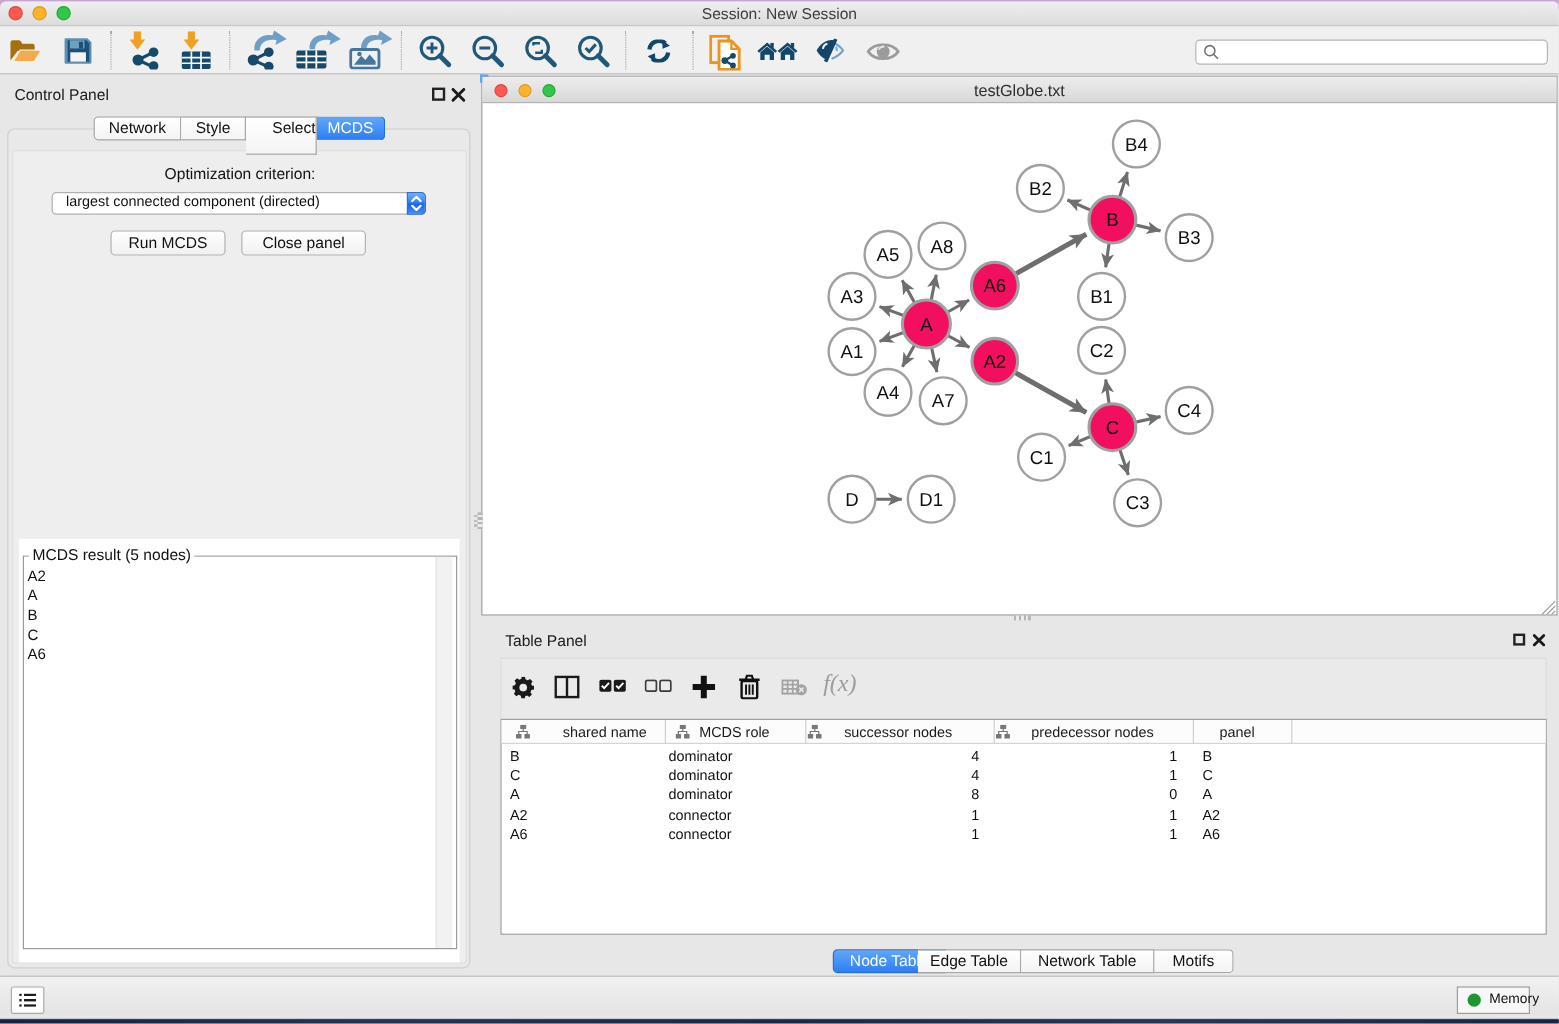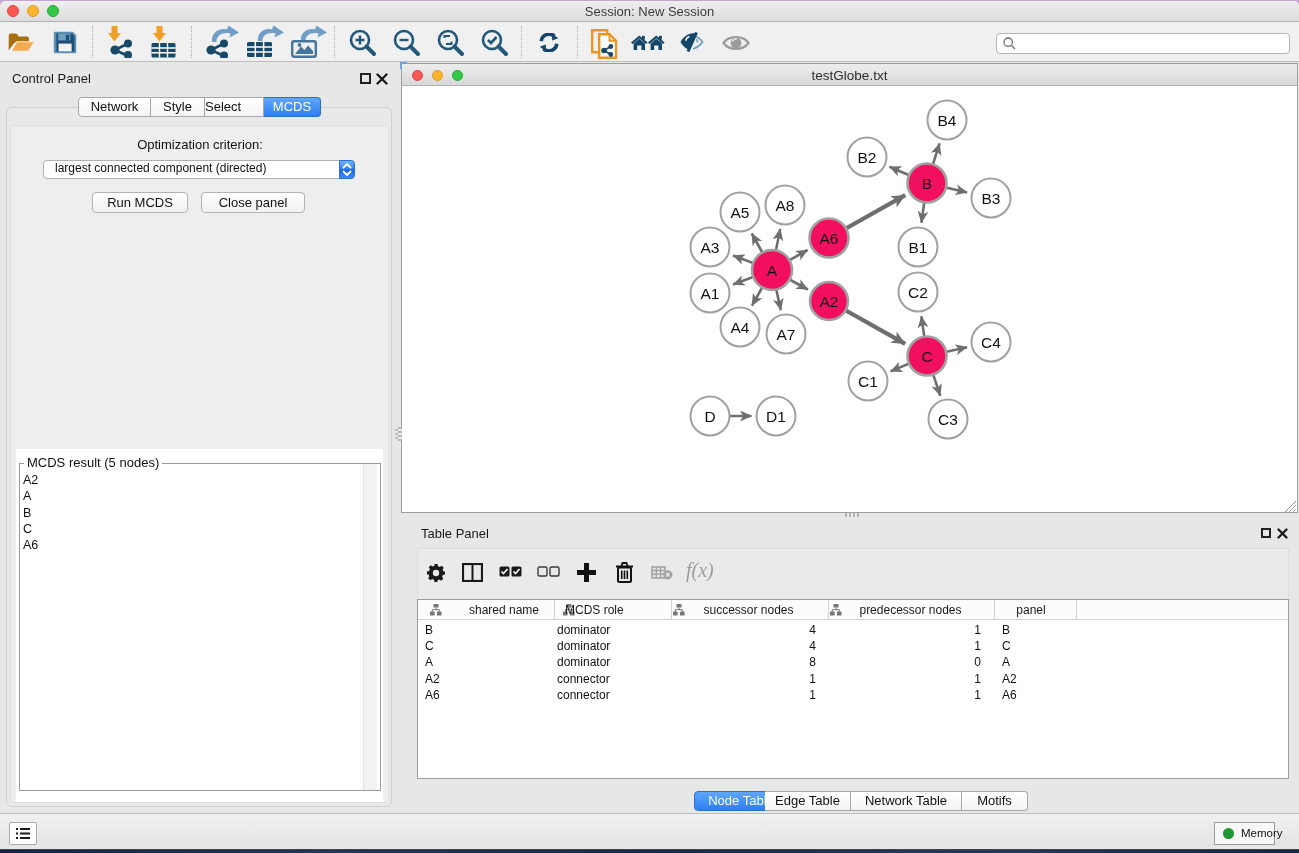--- a/index.html
+++ b/index.html
@@ -163,21 +163,21 @@
     <path d="M1.5 1.5 L10.5 10.5 M10.5 1.5 L1.5 10.5" stroke="#1a1a1a" stroke-width="2.4" stroke-linecap="round"></path>
   </svg>
 
 <div class="abs" style="left:6px;top:107px;width:386px;height:700px;background:#e9e9e9;border:1px solid #cfcfcf;border-radius:6px;"></div>
 
 <div class="abs" style="left:10px;top:125px;width:379px;height:678px;background:#eeeeee;border:1px solid #e0e0e0;border-radius:3px;"></div>
 
 <div class="abs" style="left:78px;top:97px;width:243px;height:20px;">
 <div style="position:absolute;left:0;top:0;width:73px;height:20px;background:linear-gradient(#ffffff,#f4f4f4);border:1px solid #a8a8a8;border-radius:4px 0 0 4px;text-align:center;font-size:13px;line-height:18px;color:#111;">Network</div>
 <div style="position:absolute;left:73px;top:0;width:54px;height:20px;background:linear-gradient(#ffffff,#f4f4f4);border:1px solid #a8a8a8;border-left:none;text-align:center;font-size:13px;line-height:18px;color:#111;">Style</div>
-<div style="position:absolute;left:127px;top:0;width:59px;height:20px;background:linear-gradient(#ffffff,#f4f4f4);border:1px solid #a8a8a8;border-left:none;text-align:left;font-size:13px;line-height:18px;color:#111;">Select</div>
+<div style="position:absolute;left:127px;top:0;width:59px;height:32px;background:linear-gradient(#ffffff,#f4f4f4);border:1px solid #a8a8a8;border-left:none;text-align:right;font-size:13px;line-height:18px;color:#111;">Select</div>
 <div style="position:absolute;left:186px;top:0;width:57px;height:20px;background:linear-gradient(#5fa7fc,#2e7ef2);border:1px solid #2a6fd4;border-left:none;border-radius:0 4px 4px 0;text-align:center;font-size:13px;line-height:18px;color:#fff;">MCDS</div>
 </div>
 
 <div class="abs" style="left:0;top:137px;width:400px;text-align:center;font-size:13px;color:#111;">Optimization criterion:</div>
 
 <div class="abs" style="left:43px;top:160px;width:312px;height:19px;background:#fff;border:1px solid #b0b0b0;border-radius:4px;"></div>
 <div class="abs" style="left:55px;top:161px;font-size:12px;color:#111;">largest connected component (directed)</div>
 <div class="abs" style="left:339px;top:160px;width:16px;height:19px;background:linear-gradient(#6db4fd,#2f7bf2 48%,#1a63e8 52%,#3f8bf8);border-radius:0 4px 4px 0;border:1px solid #2f6fd8;"></div>
 <svg class="abs" style="left:342px;top:163px;" width="10" height="13" viewBox="0 0 10 13">
     <path d="M1.5 4.5 L5 1 L8.5 4.5" fill="none" stroke="#fff" stroke-width="1.8" stroke-linecap="round" stroke-linejoin="round"></path>
@@ -372,21 +372,21 @@
   </svg>
 <svg class="ic" style="left:830px;top:604px;" width="12" height="12" viewBox="0 0 12 12">
     <g fill="#777">
       <rect x="3.5" y="0" width="5" height="3.6" rx="0.5"></rect>
       <rect x="0" y="7.6" width="4.6" height="3.8" rx="0.5"></rect>
       <rect x="7" y="7.6" width="4.6" height="3.8" rx="0.5"></rect>
     </g>
     <path d="M6 3.6 L6 5.6 M2.3 7.6 L2.3 5.6 L9.3 5.6 L9.3 7.6" stroke="#777" fill="none" stroke-width="1"></path>
   </svg>
 <div class="abs" style="left:431px;top:603px;width:108px;text-align:right;font-size:12px;color:#1a1a1a;">shared name</div>
-<div class="abs" style="left:565px;top:603px;width:94px;font-size:12px;color:#1a1a1a;">MCDS role</div>
+<div class="abs" style="left:565px;top:603px;width:94px;text-align:center;font-size:12px;color:#1a1a1a;">MCDS role</div>
 <div class="abs" style="left:679px;top:603px;width:139px;text-align:center;font-size:12px;color:#1a1a1a;">successor nodes</div>
 <div class="abs" style="left:836px;top:603px;width:149px;text-align:center;font-size:12px;color:#1a1a1a;">predecessor nodes</div>
 <div class="abs" style="left:990px;top:603px;width:82px;text-align:center;font-size:12px;color:#1a1a1a;">panel</div>
 <div class="abs" style="left:418px;top:621px;width:870px;font-size:12px;color:#111;">
 <div style="position:relative;height:16.2px;">
       <span style="position:absolute;left:7px;top:2px;">B</span>
       <span style="position:absolute;left:139px;top:2px;">dominator</span>
       <span style="position:absolute;left:298px;top:2px;width:100px;text-align:right;">4</span>
       <span style="position:absolute;left:463px;top:2px;width:100px;text-align:right;">1</span>
       <span style="position:absolute;left:584px;top:2px;">B</span>

